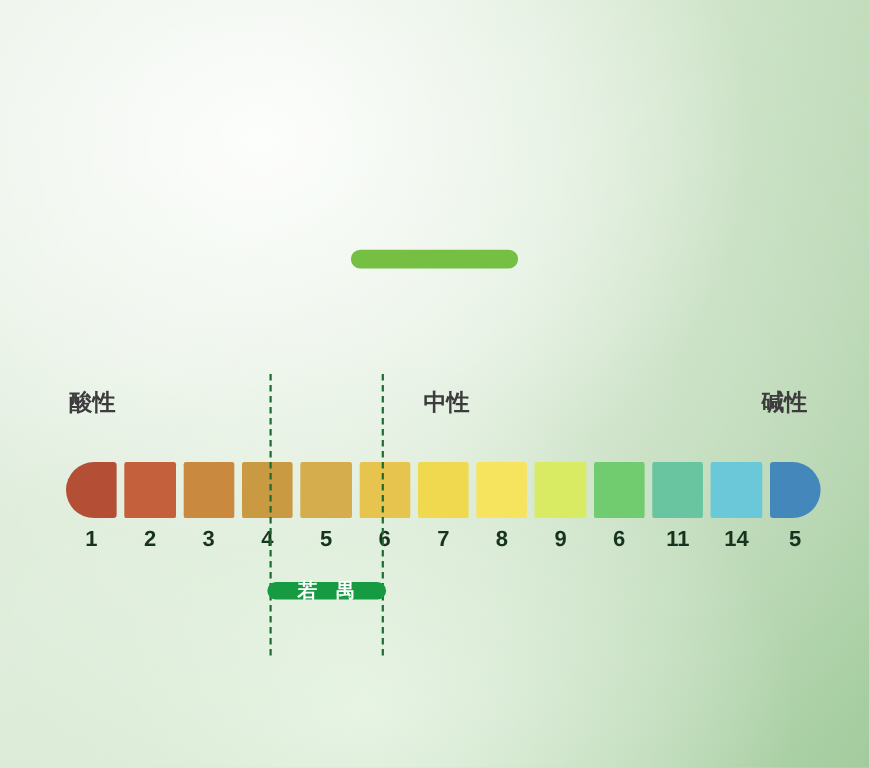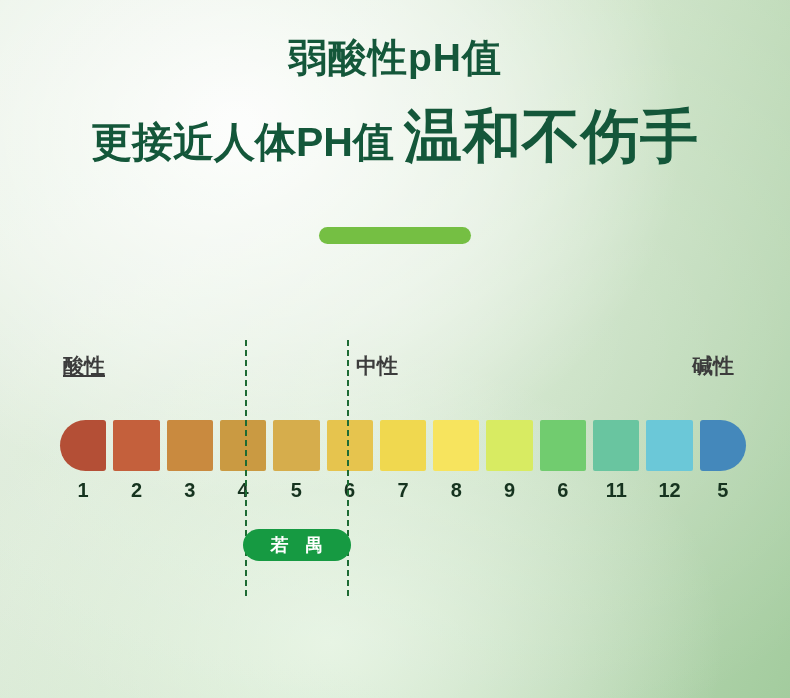--- a/index.html
+++ b/index.html
@@ -60,45 +60,38 @@
   .swatch.first{border-radius:26px 3px 3px 26px;}
   .swatch.last{border-radius:3px 26px 26px 3px;}
   .swatch.mid{border-radius:2px;}
 
   .num{
     position:absolute;top:479px;font-size:20px;font-weight:700;
     color:#16331f;text-align:center;
   }
 
   .badge{
-    position:absolute;top:529px;height:32px;
+    position:absolute;top:529px;height:16px;
     border-radius:16px;background:#169a42;
     display:flex;align-items:center;justify-content:center;
     color:#ffffff;font-size:18px;font-weight:700;letter-spacing:6px;
     text-indent:6px;z-index:6;
   }
 </style>
 </head>
 <body>
 
 <div id="poster">
 
-  <div class="head-wrap">
-    <div class="line1">弱酸性pH值</div>
-    <div class="line2">
-      <span class="line2-a">更接近人体PH值</span>
-      <span class="line2-b">温和不伤手</span>
-    </div>
-  </div>
 
   <div class="divider"></div>
 
   <div class="scale" id="scale-root">
-      <div class="zone-label" style="left: 63px; color: rgb(60, 60, 60); text-decoration: underline;">酸性</div>
-      <div class="zone-label" style="left: 356px; color: rgb(60, 60, 60);">中性</div>
+      <div class="zone-label" style="left: 63px; color: rgb(60, 60, 60);">酸性</div>
+      <div class="zone-label" style="left: 385px; color: rgb(60, 60, 60);">中性</div>
       <div class="zone-label" style="left: 692px; color: rgb(60, 60, 60);">碱性</div>
       <div class="swatch first" style="left: 60px; width: 46.3077px; background: rgb(180, 79, 54);"></div>
       <div class="num" style="left: 60px; width: 46.3077px; color: rgb(22, 51, 31);">1</div>
       <div class="swatch mid" style="left: 113.308px; width: 46.3077px; background: rgb(196, 96, 60);"></div>
       <div class="num" style="left: 113.308px; width: 46.3077px; color: rgb(22, 51, 31);">2</div>
       <div class="swatch mid" style="left: 166.615px; width: 46.3077px; background: rgb(201, 138, 63);"></div>
       <div class="num" style="left: 166.615px; width: 46.3077px; color: rgb(22, 51, 31);">3</div>
       <div class="swatch mid" style="left: 219.923px; width: 46.3077px; background: rgb(202, 154, 66);"></div>
       <div class="num" style="left: 219.923px; width: 46.3077px; color: rgb(22, 51, 31);">4</div>
       <div class="swatch mid" style="left: 273.231px; width: 46.3077px; background: rgb(214, 173, 76);"></div>
@@ -109,21 +102,21 @@
       <div class="num" style="left: 379.846px; width: 46.3077px; color: rgb(22, 51, 31);">7</div>
       <div class="swatch mid" style="left: 433.154px; width: 46.3077px; background: rgb(247, 228, 94);"></div>
       <div class="num" style="left: 433.154px; width: 46.3077px; color: rgb(22, 51, 31);">8</div>
       <div class="swatch mid" style="left: 486.462px; width: 46.3077px; background: rgb(216, 235, 98);"></div>
       <div class="num" style="left: 486.462px; width: 46.3077px; color: rgb(22, 51, 31);">9</div>
       <div class="swatch mid" style="left: 539.769px; width: 46.3077px; background: rgb(113, 204, 111);"></div>
       <div class="num" style="left: 539.769px; width: 46.3077px; color: rgb(22, 51, 31);">6</div>
       <div class="swatch mid" style="left: 593.077px; width: 46.3077px; background: rgb(105, 197, 160);"></div>
       <div class="num" style="left: 593.077px; width: 46.3077px; color: rgb(22, 51, 31);">11</div>
       <div class="swatch mid" style="left: 646.385px; width: 46.3077px; background: rgb(107, 200, 216);"></div>
-      <div class="num" style="left: 646.385px; width: 46.3077px; color: rgb(22, 51, 31);">12</div>
+      <div class="num" style="left: 646.385px; width: 46.3077px; color: rgb(22, 51, 31);">14</div>
       <div class="swatch last" style="left: 699.692px; width: 46.3077px; background: rgb(68, 136, 187);"></div>
       <div class="num" style="left: 699.692px; width: 46.3077px; color: rgb(22, 51, 31);">5</div>
       <div class="dashline" style="left: 245px; border-left-color: rgb(29, 107, 51);"></div>
       <div class="dashline" style="left: 347px; border-left-color: rgb(29, 107, 51);"></div>
       <div class="badge" style="left: 243px; width: 108px; background: rgb(22, 154, 66); color: rgb(255, 255, 255);">若 禺</div>
     </div>
 
 </div>
 
 </body></html>

